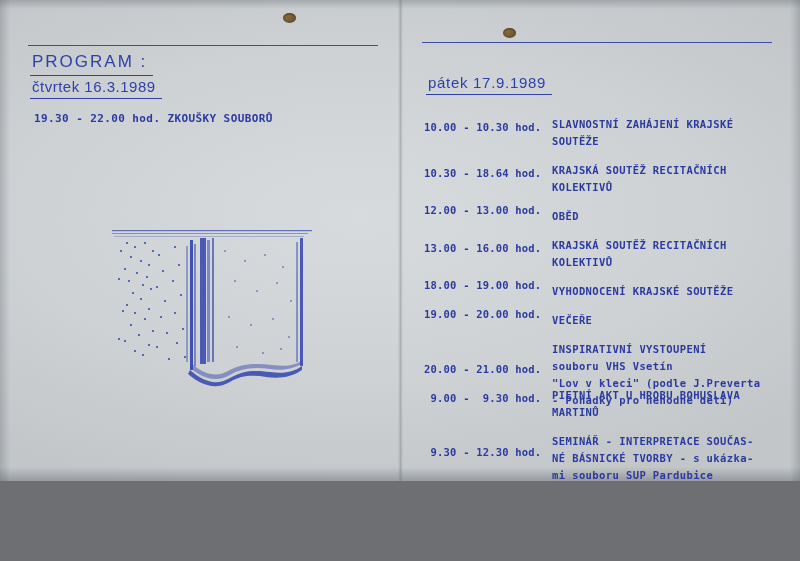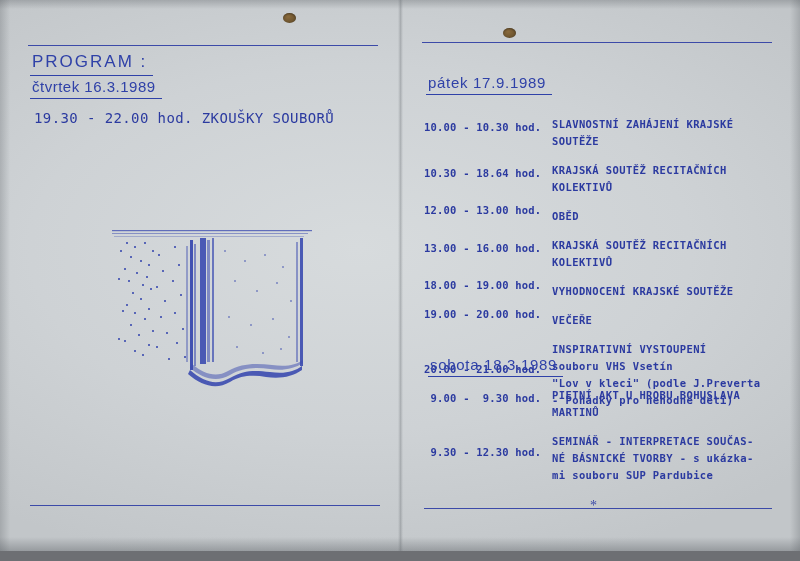--- a/index.html
+++ b/index.html
@@ -3,21 +3,21 @@
 <meta charset="utf-8">
 <style>
   html, body {
     margin: 0;
     padding: 0;
     background: #6d6f73;
   }
   .page {
     position: relative;
     width: 800px;
-    height: 551px;
+    height: 481px;
     background: #cfd4d8;
     overflow: hidden;
     font-family: "Liberation Sans", sans-serif;
   }
   
   .paper {
     position: absolute;
     left: 0; top: 0; right: 0; bottom: 0;
     background:
       radial-gradient(ellipse 75% 60% at 45% 45%, #d7dbdd 0%, #ced2d5 55%, #c2c6c9 100%);
@@ -108,22 +108,22 @@
   }
 
   #fri-date { left: 428px; top: 74px; font-size: 15px; }
   #sat-date { left: 430px; top: 356px; font-size: 15px; }
 
   
   .tw {
     position: absolute;
     color: #2b3aa0;
     font-family: "DejaVu Sans Mono", monospace;
-    font-size: 14px;
-    font-weight: normal;
+    font-size: 11px;
+    font-weight: bold;
     letter-spacing: 0.4px;
     white-space: pre;
     line-height: 17px;
   }
 
   #left-line1 { left: 34px; top: 110px; }
 
   .schedule {
     position: absolute;
     left: 424px;
@@ -325,21 +325,20 @@
     </div>
     <div class="row">
       <div class="time">20.00 - 21.00 hod.</div>
       <div class="desc">INSPIRATIVNÍ VYSTOUPENÍ
 souboru VHS Vsetín
 "Lov v kleci" (podle J.Preverta
 - Pohádky pro nehodné děti)</div>
     </div>
   </div>
 
-  <div class="hand underline" id="sat-date">sobota 18.3.1989</div>
 
   <div class="schedule" id="sat-schedule">
     <div class="row">
       <div class="time"> 9.00 -  9.30 hod.</div>
       <div class="desc">PIETNÍ AKT U HROBU BOHUSLAVA
 MARTINŮ</div>
     </div>
     <div class="row">
       <div class="time"> 9.30 - 12.30 hod.</div>
       <div class="desc">SEMINÁŘ - INTERPRETACE SOUČAS-

